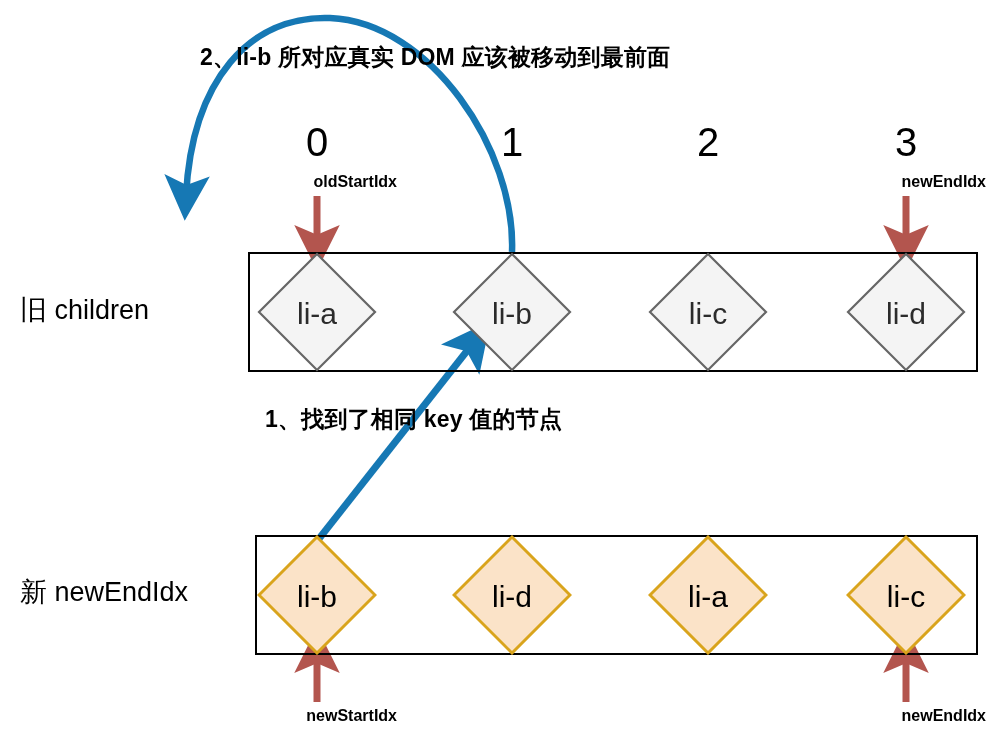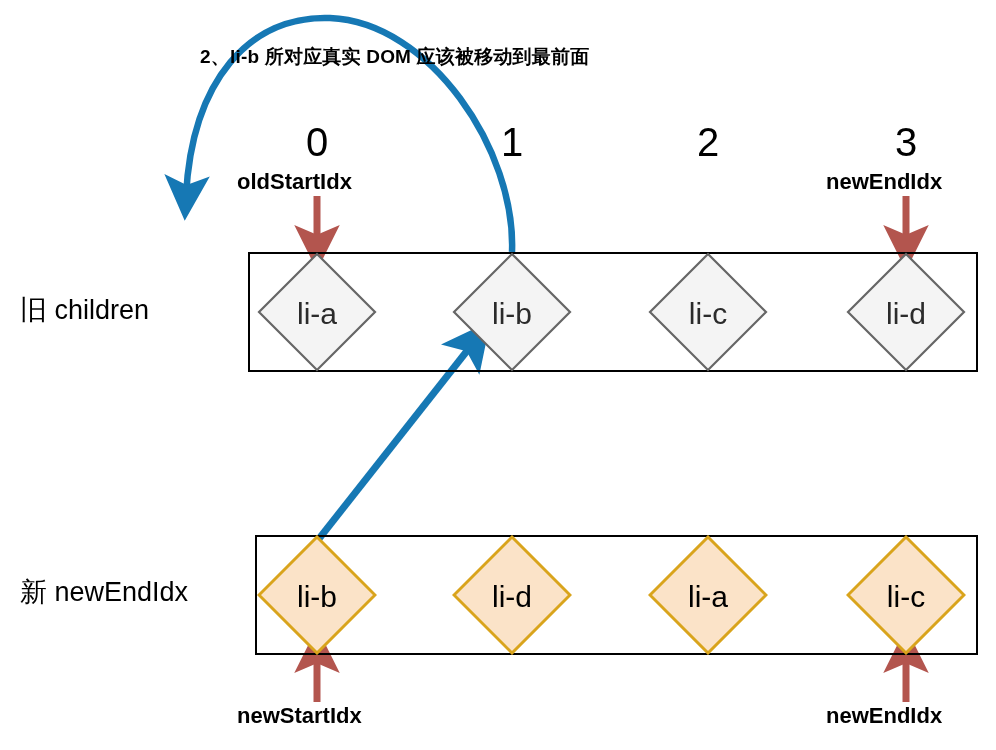--- a/index.html
+++ b/index.html
@@ -24,37 +24,37 @@
     left: 0;
     top: 0;
     width: 996px;
     height: 750px;
   }
   .abs { position: absolute; }
 
   
   .step-note {
     font-weight: bold;
-    font-size: 19px;
+    font-size: 23px;
     line-height: 22px;
     white-space: nowrap;
     letter-spacing: 0.2px;
   }
   .index-number {
     font-size: 40px;
     line-height: 40px;
     font-weight: normal;
     text-align: center;
     white-space: nowrap;
   }
   .ptr-label {
-    font-size: 22px;
+    font-size: 16px;
     font-weight: bold;
     line-height: 20px;
-    text-align: left;
+    text-align: right;
     white-space: nowrap;
   }
   .row-label {
     font-size: 27px;
     line-height: 30px;
     white-space: nowrap;
     font-weight: normal;
   }
   .node-text {
     font-size: 30px;
@@ -111,20 +111,21 @@
 
     <path d="M 317,196 L 317,246" fill="none" stroke="#b3554e" stroke-width="7" marker-end="url(#red-head)"></path>
     <path d="M 906,196 L 906,246" fill="none" stroke="#b3554e" stroke-width="7" marker-end="url(#red-head)"></path>
 
     <path d="M 317,702 L 317,652" fill="none" stroke="#b3554e" stroke-width="7" marker-end="url(#red-head)"></path>
     <path d="M 906,702 L 906,652" fill="none" stroke="#b3554e" stroke-width="7" marker-end="url(#red-head)"></path>
   </svg>
 
   <div class="abs step-note" style="left:200px; top:46px;">2、li-b 所对应真实 DOM 应该被移动到最前面</div>
 
+  <div class="abs step-note" style="left:265px; top:408px;">1、找到了相同 key 值的节点</div>
 
   <div class="abs index-number" style="left:277px; top:122px; width:80px;">0</div>
   <div class="abs index-number" style="left:472px; top:122px; width:80px;">1</div>
   <div class="abs index-number" style="left:668px; top:122px; width:80px;">2</div>
   <div class="abs index-number" style="left:866px; top:122px; width:80px;">3</div>
 
   <div class="abs ptr-label" style="left:237px; top:172px; width:160px;">oldStartIdx</div>
   <div class="abs ptr-label" style="left:826px; top:172px; width:160px;">newEndIdx</div>
 
   <div class="abs row-label" style="left:20px; top:295px;">旧 children</div>

